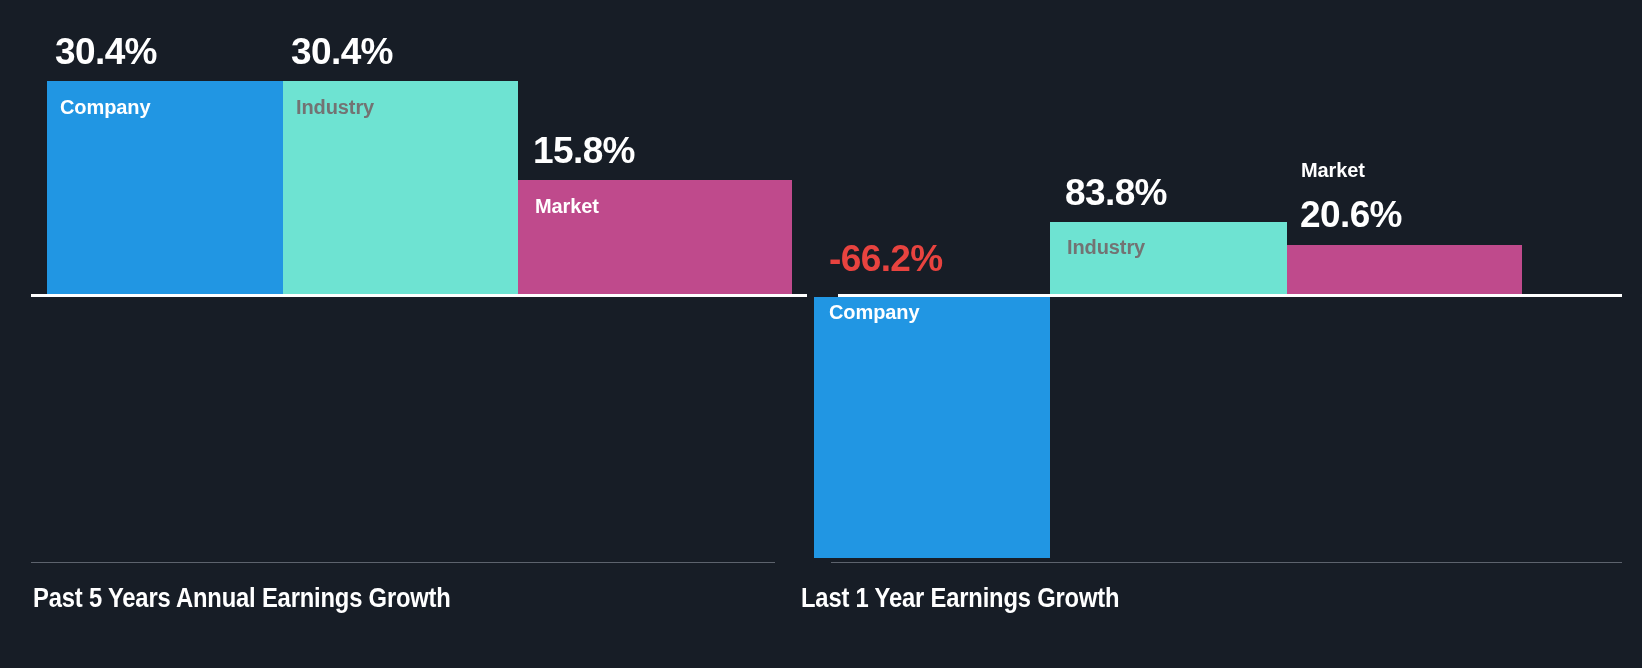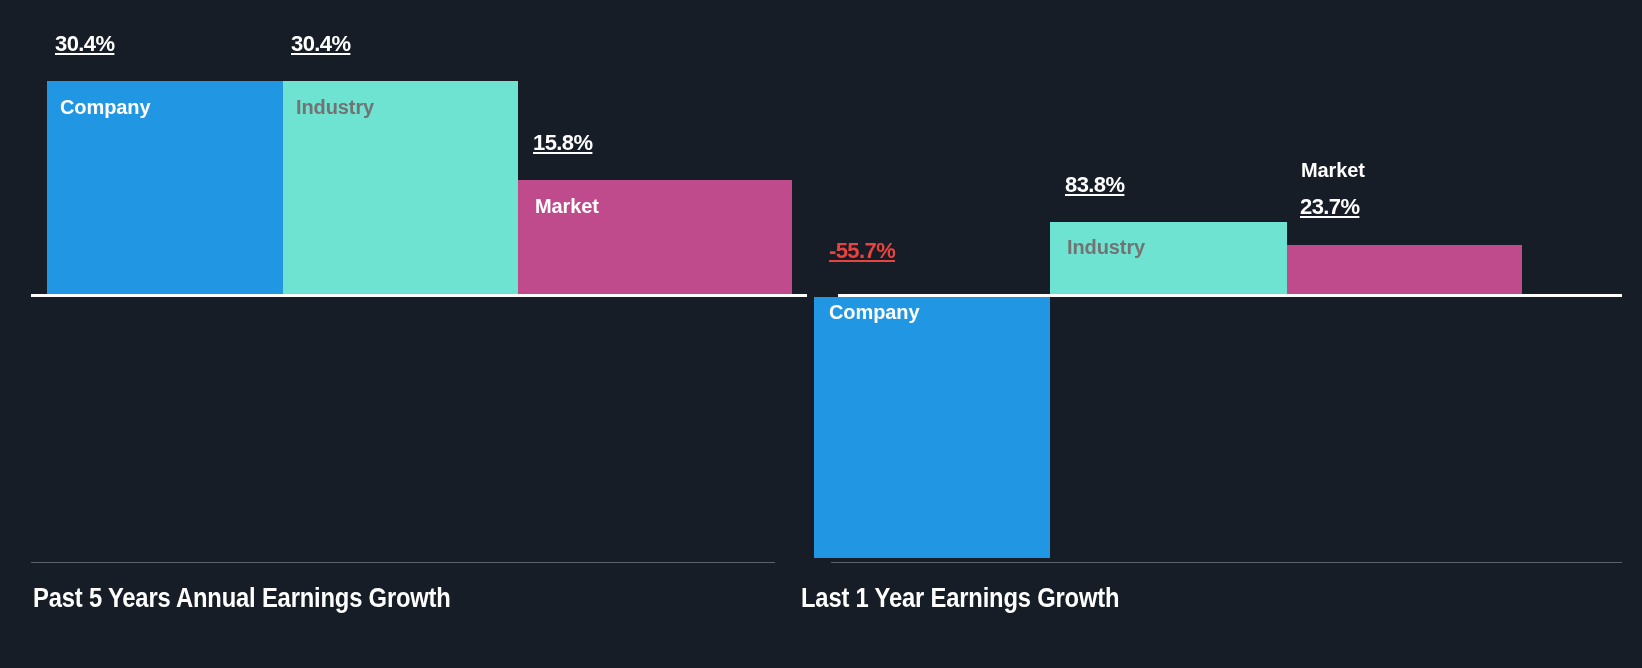--- a/index.html
+++ b/index.html
@@ -52,26 +52,25 @@
     white-space:nowrap;
     letter-spacing:-0.1px;
   }
   .lbl-on-blue{color:#ffffff;}
   .lbl-on-teal{color:#737373;}
   .lbl-on-pink{color:#ffffff;}
   .lbl-outside{color:#ffffff;}
 
   .value-label{
     position:absolute;
-    font-size:22px;
+    font-size:37px;
     font-weight:bold;
     color:#ffffff;
     white-space:nowrap;
     letter-spacing:-0.6px;
-    text-decoration:underline;
   }
   .value-neg{color:#e8433f;}
 </style>
 </head>
 <body>
 
 <div class="panel" id="panel-left">
 
   <div class="plot">
 
@@ -93,30 +92,30 @@
   <div class="bottom-rule" style="left:31px;top:562px;width:744px;"></div>
 
   <div class="chart-title" style="left:33px;top:583px;">Past 5 Years Annual Earnings Growth</div>
 </div>
 
 <div class="panel" id="panel-right">
 
   <div class="plot">
 
     <div class="bar bar-company" style="left:14px;top:297px;width:236px;height:261px;"></div>
-    <div class="value-label value-neg" style="left:29px;top:238px;">-55.7%</div>
+    <div class="value-label value-neg" style="left:29px;top:238px;">-66.2%</div>
     <div class="bar-label lbl-on-blue" style="left:29px;top:301px;">Company</div>
 
     <div class="bar bar-industry" style="left:250px;top:222px;width:237px;height:74px;"></div>
     <div class="value-label" style="left:265px;top:172px;">83.8%</div>
     <div class="bar-label lbl-on-teal" style="left:267px;top:236px;">Industry</div>
 
     <div class="bar bar-market" style="left:487px;top:245px;width:235px;height:51px;"></div>
     <div class="bar-label lbl-outside" style="left:501px;top:159px;">Market</div>
-    <div class="value-label" style="left:500px;top:194px;">23.7%</div>
+    <div class="value-label" style="left:500px;top:194px;">20.6%</div>
 
     <div class="axis-stub" style="left:0px;top:294px;width:7px;"></div>
     <div class="zero-axis" style="left:38px;top:294px;width:784px;"></div>
   </div>
 
   <div class="bottom-rule" style="left:31px;top:562px;width:791px;"></div>
 
   <div class="chart-title" style="left:1px;top:583px;">Last 1 Year Earnings Growth</div>
 </div>
 

